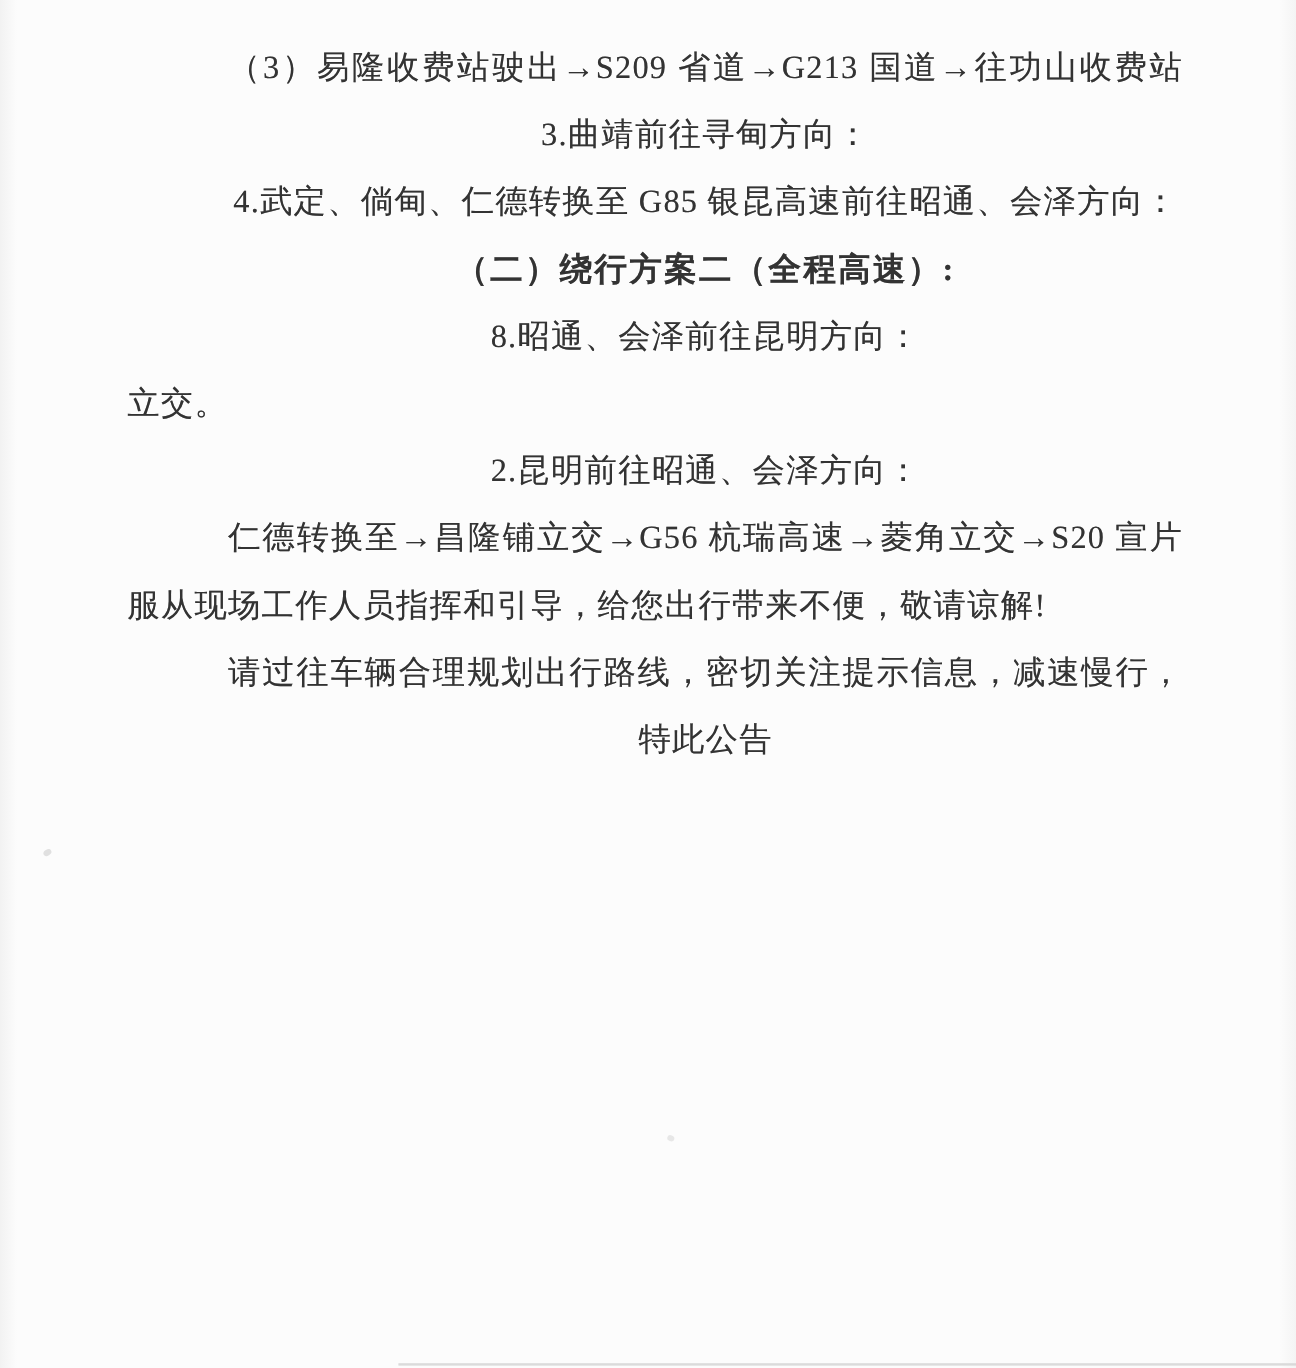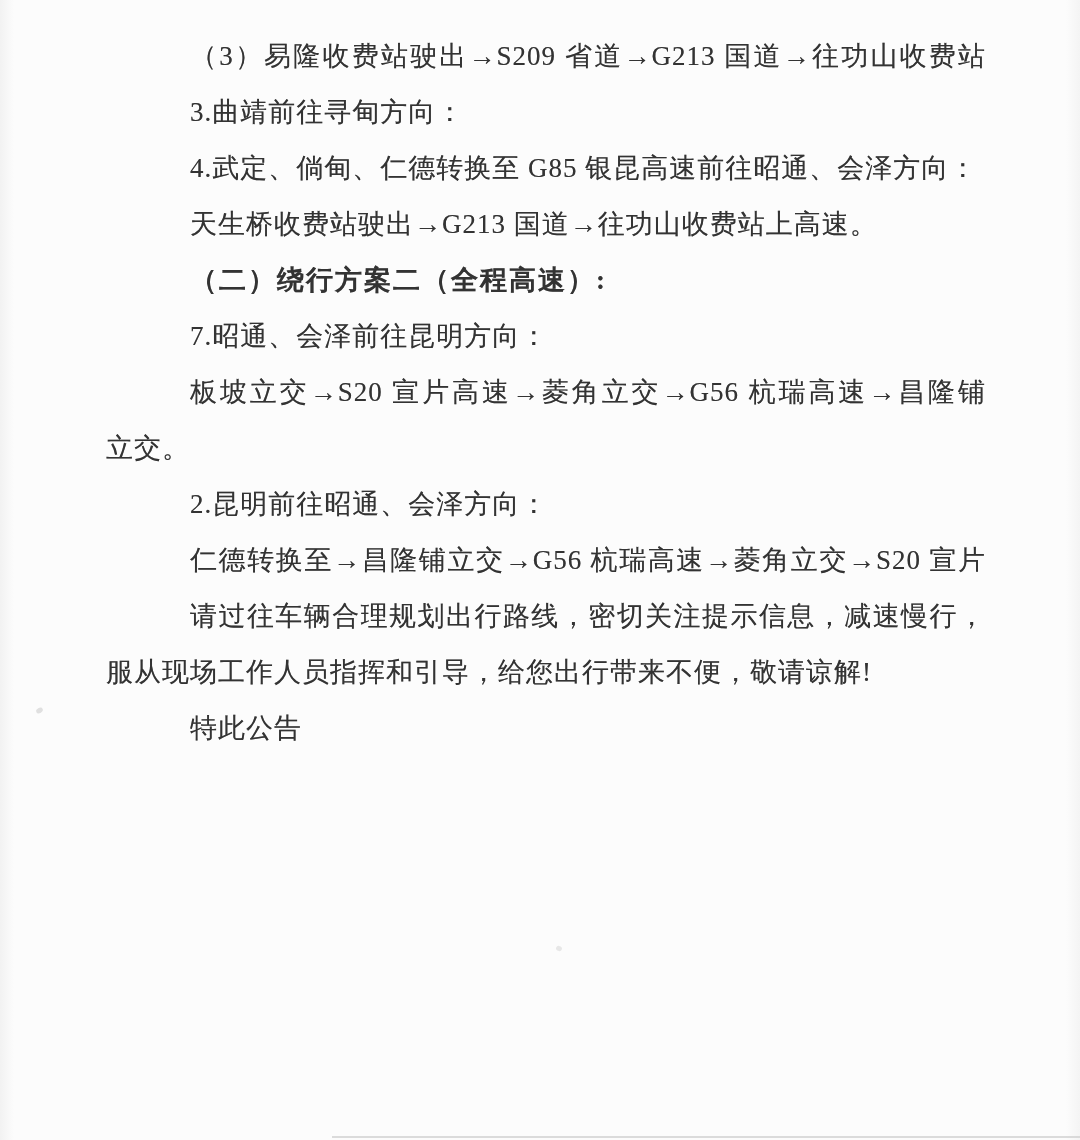--- a/index.html
+++ b/index.html
@@ -30,21 +30,21 @@
     letter-spacing:1px;
     text-shadow:0 0 0.5px rgba(40,40,40,0.45);
   }
   .para{margin:0;padding:0;}
   .ln{
     height:56px;
     line-height:56px;
     white-space:normal;
     overflow:visible;
   }
-  .first{padding-left:84px;}
+  .first{padding-left:84px;text-align:center;}
   .fill{
     text-align:justify;
     text-align-last:justify;
     text-justify:inter-character;
   }
   .bold{
     font-weight:bold;
     letter-spacing:2px;
   }
   .speck{
@@ -77,50 +77,46 @@
 
   <div class="para">
     <div class="ln first">3.曲靖前往寻甸方向：</div>
   </div>
 
 
   <div class="para">
     <div class="ln first">4.武定、倘甸、仁德转换至 G85 银昆高速前往昭通、会泽方向：</div>
   </div>
 
-  <div class="para">
-    <div class="ln first">天生桥收费站驶出→G213 国道→往功山收费站上高速。</div>
-  </div>
 
 
 
   <div class="para">
     <div class="ln first bold">（二）绕行方案二（全程高速）:</div>
   </div>
 
   <div class="para">
-    <div class="ln first">7.昭通、会泽前往昆明方向：</div>
+    <div class="ln first">8.昭通、会泽前往昆明方向：</div>
   </div>
 
   <div class="para">
-    <div class="ln first fill">板坡立交→S20 宣片高速→菱角立交→G56 杭瑞高速→昌隆铺</div>
     <div class="ln">立交。</div>
   </div>
 
   <div class="para">
     <div class="ln first">2.昆明前往昭通、会泽方向：</div>
   </div>
 
   <div class="para">
     <div class="ln first fill">仁德转换至→昌隆铺立交→G56 杭瑞高速→菱角立交→S20 宣片</div>
   </div>
 
   <div class="para">
+    <div class="ln">服从现场工作人员指挥和引导，给您出行带来不便，敬请谅解!</div>
     <div class="ln first fill">请过往车辆合理规划出行路线，密切关注提示信息，减速慢行，</div>
-    <div class="ln">服从现场工作人员指挥和引导，给您出行带来不便，敬请谅解!</div>
   </div>
 
   <div class="para">
     <div class="ln first">特此公告</div>
   </div>
 
 </div>
 
 <div class="speck a"></div>
 <div class="speck b"></div>

